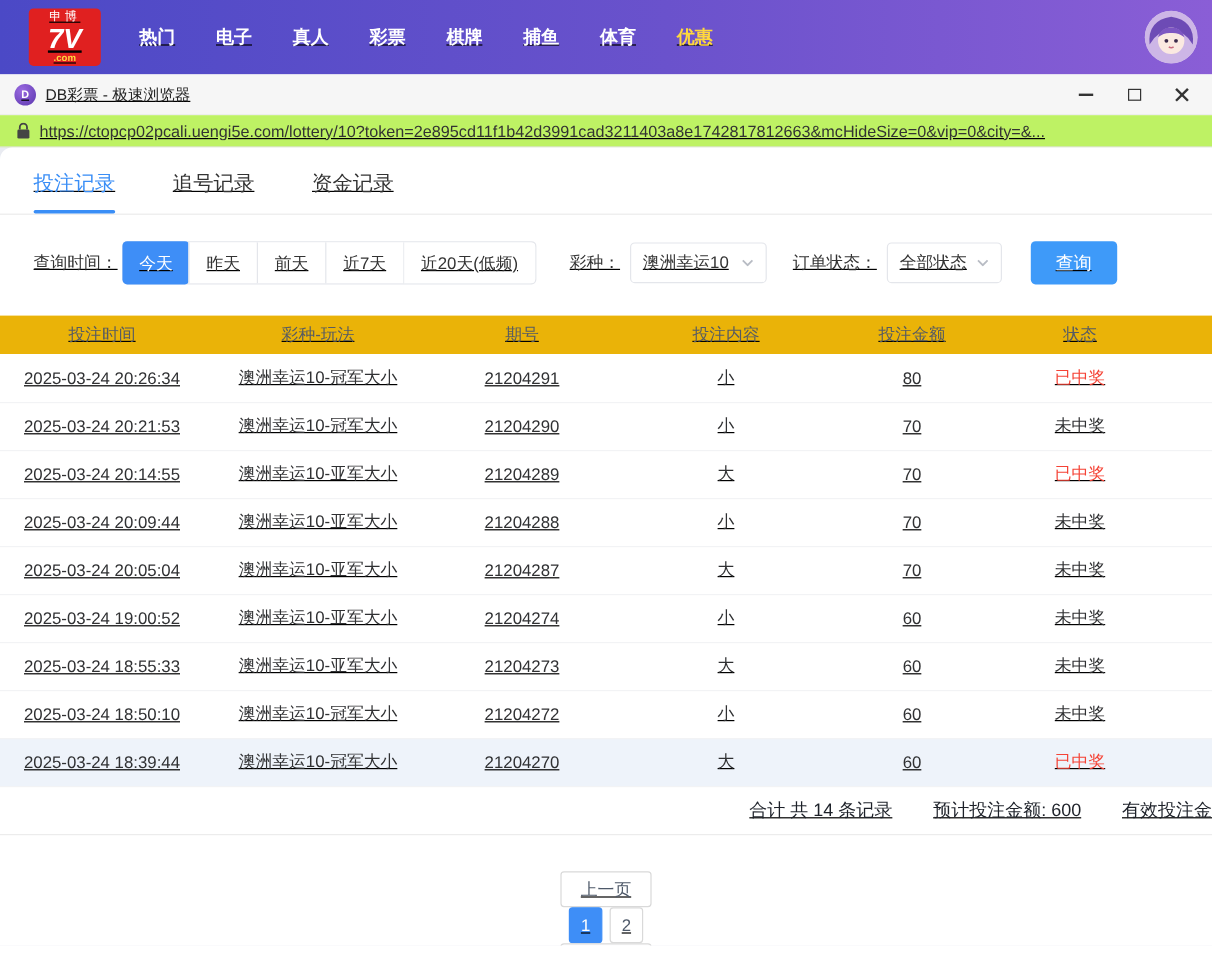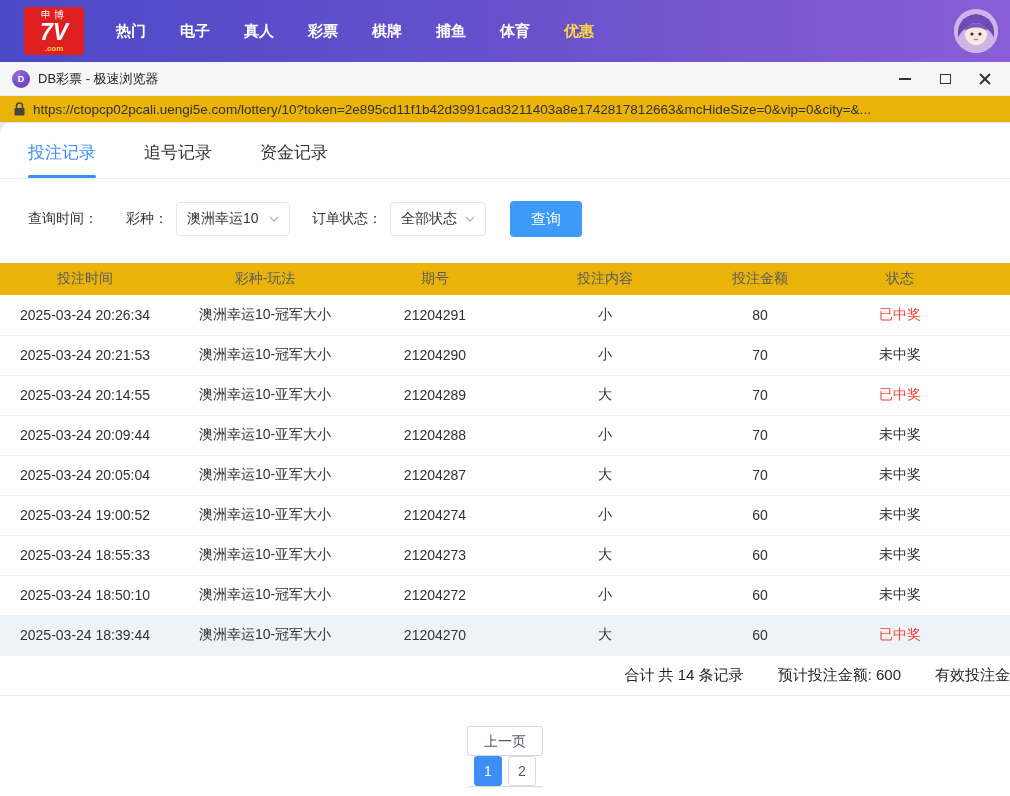--- a/index.html
+++ b/index.html
@@ -1,18 +1,18 @@
 <!DOCTYPE html>
 <html><head>
 <meta charset="utf-8">
 <style>
   * { box-sizing: border-box; margin: 0; padding: 0; }
   html,body { width:1010px; height:796px; overflow:hidden; background:#fff;
     font-family:"Liberation Sans","DejaVu Sans",sans-serif; }
-  .screen { position:relative; width:1010px; height:788px; overflow:hidden; background:#fff; }
+  .screen { position:relative; width:1010px; height:788px; overflow:hidden; background:#fff;text-decoration:underline; }
 
   
   .topnav { height:62px; background:linear-gradient(90deg,#4b49c6 0%,#6a52cc 55%,#8a5ed6 100%);
     display:flex; align-items:center; }
   .logo { width:60px; height:48px; margin-left:24px; background:#e02020; border-radius:4px;
     display:flex; flex-direction:column; align-items:center; justify-content:center; line-height:1; cursor:pointer; }
   .logo-cn { color:#fff; font-size:10px; letter-spacing:3px; }
   .logo-7v { color:#fff; font-size:23px; font-weight:bold; font-style:italic; margin:1px 0; }
   .logo-com { color:#ffd83d; font-size:8px; font-weight:bold; }
   .main-nav { display:flex; gap:30px; margin-left:30px; }
@@ -31,21 +31,21 @@
   .win-controls { margin-left:auto; display:flex; align-items:center; gap:26px; padding-right:6px; }
   .wc { width:14px; height:14px; display:flex; align-items:center; justify-content:center; cursor:pointer; }
   .wc-min-bar { width:12px; height:2px; background:#333; }
   .wc-max-box { width:11px; height:10px; border:1.5px solid #333; }
   .wc-close-x { position:relative; width:12px; height:12px; }
   .wc-close-x::before, .wc-close-x::after { content:""; position:absolute; left:5px; top:-1px;
     width:2px; height:14px; background:#333; }
   .wc-close-x::before { transform:rotate(45deg); }
   .wc-close-x::after { transform:rotate(-45deg); }
 
-  .urlbar { height:27px; background:#eab308; display:flex; align-items:center; padding:0 14px;
+  .urlbar { height:27px; background:#bef264; display:flex; align-items:center; padding:0 14px;
     border-bottom:1px solid #e2e2e2; }
   .url-text { margin-left:8px; font-size:13.5px; color:#333; white-space:nowrap; overflow:hidden; }
 
   
   .page { height:673px; background:#e9ebf1; }
   .panel { height:100%; background:#fff; border-radius:10px 0 0 0; overflow:hidden; }
 
   .tabs { display:flex; gap:48px; padding:18px 28px 0 28px; border-bottom:1px solid #ececec; }
   .tab { font-size:17px; color:#333; padding-bottom:14px; position:relative; cursor:pointer; }
   .tab.active { color:#3a8ef6; }
@@ -153,20 +153,27 @@
     <div class="panel">
 
       <div class="tabs">
         <div class="tab active">投注记录</div>
         <div class="tab">追号记录</div>
         <div class="tab">资金记录</div>
       </div>
 
       <div class="filters">
         <span class="flt-label">查询时间：</span>
+        <div class="time-group">
+            <div class="time-btn active">今天</div>
+            <div class="time-btn">昨天</div>
+            <div class="time-btn">前天</div>
+            <div class="time-btn">近7天</div>
+            <div class="time-btn">近20天(低频)</div>
+          </div>
         <span class="sp28"></span>
         <span class="flt-label">彩种：</span>
         <div class="select lottery">
           <span>澳洲幸运10</span>
           <svg width="10" height="6" viewBox="0 0 10 6">
             <polyline points="1,1 5,5 9,1" stroke="#b8bcc4" stroke-width="1.5" fill="none"></polyline>
           </svg>
         </div>
         <span class="sp22"></span>
         <span class="flt-label">订单状态：</span>

